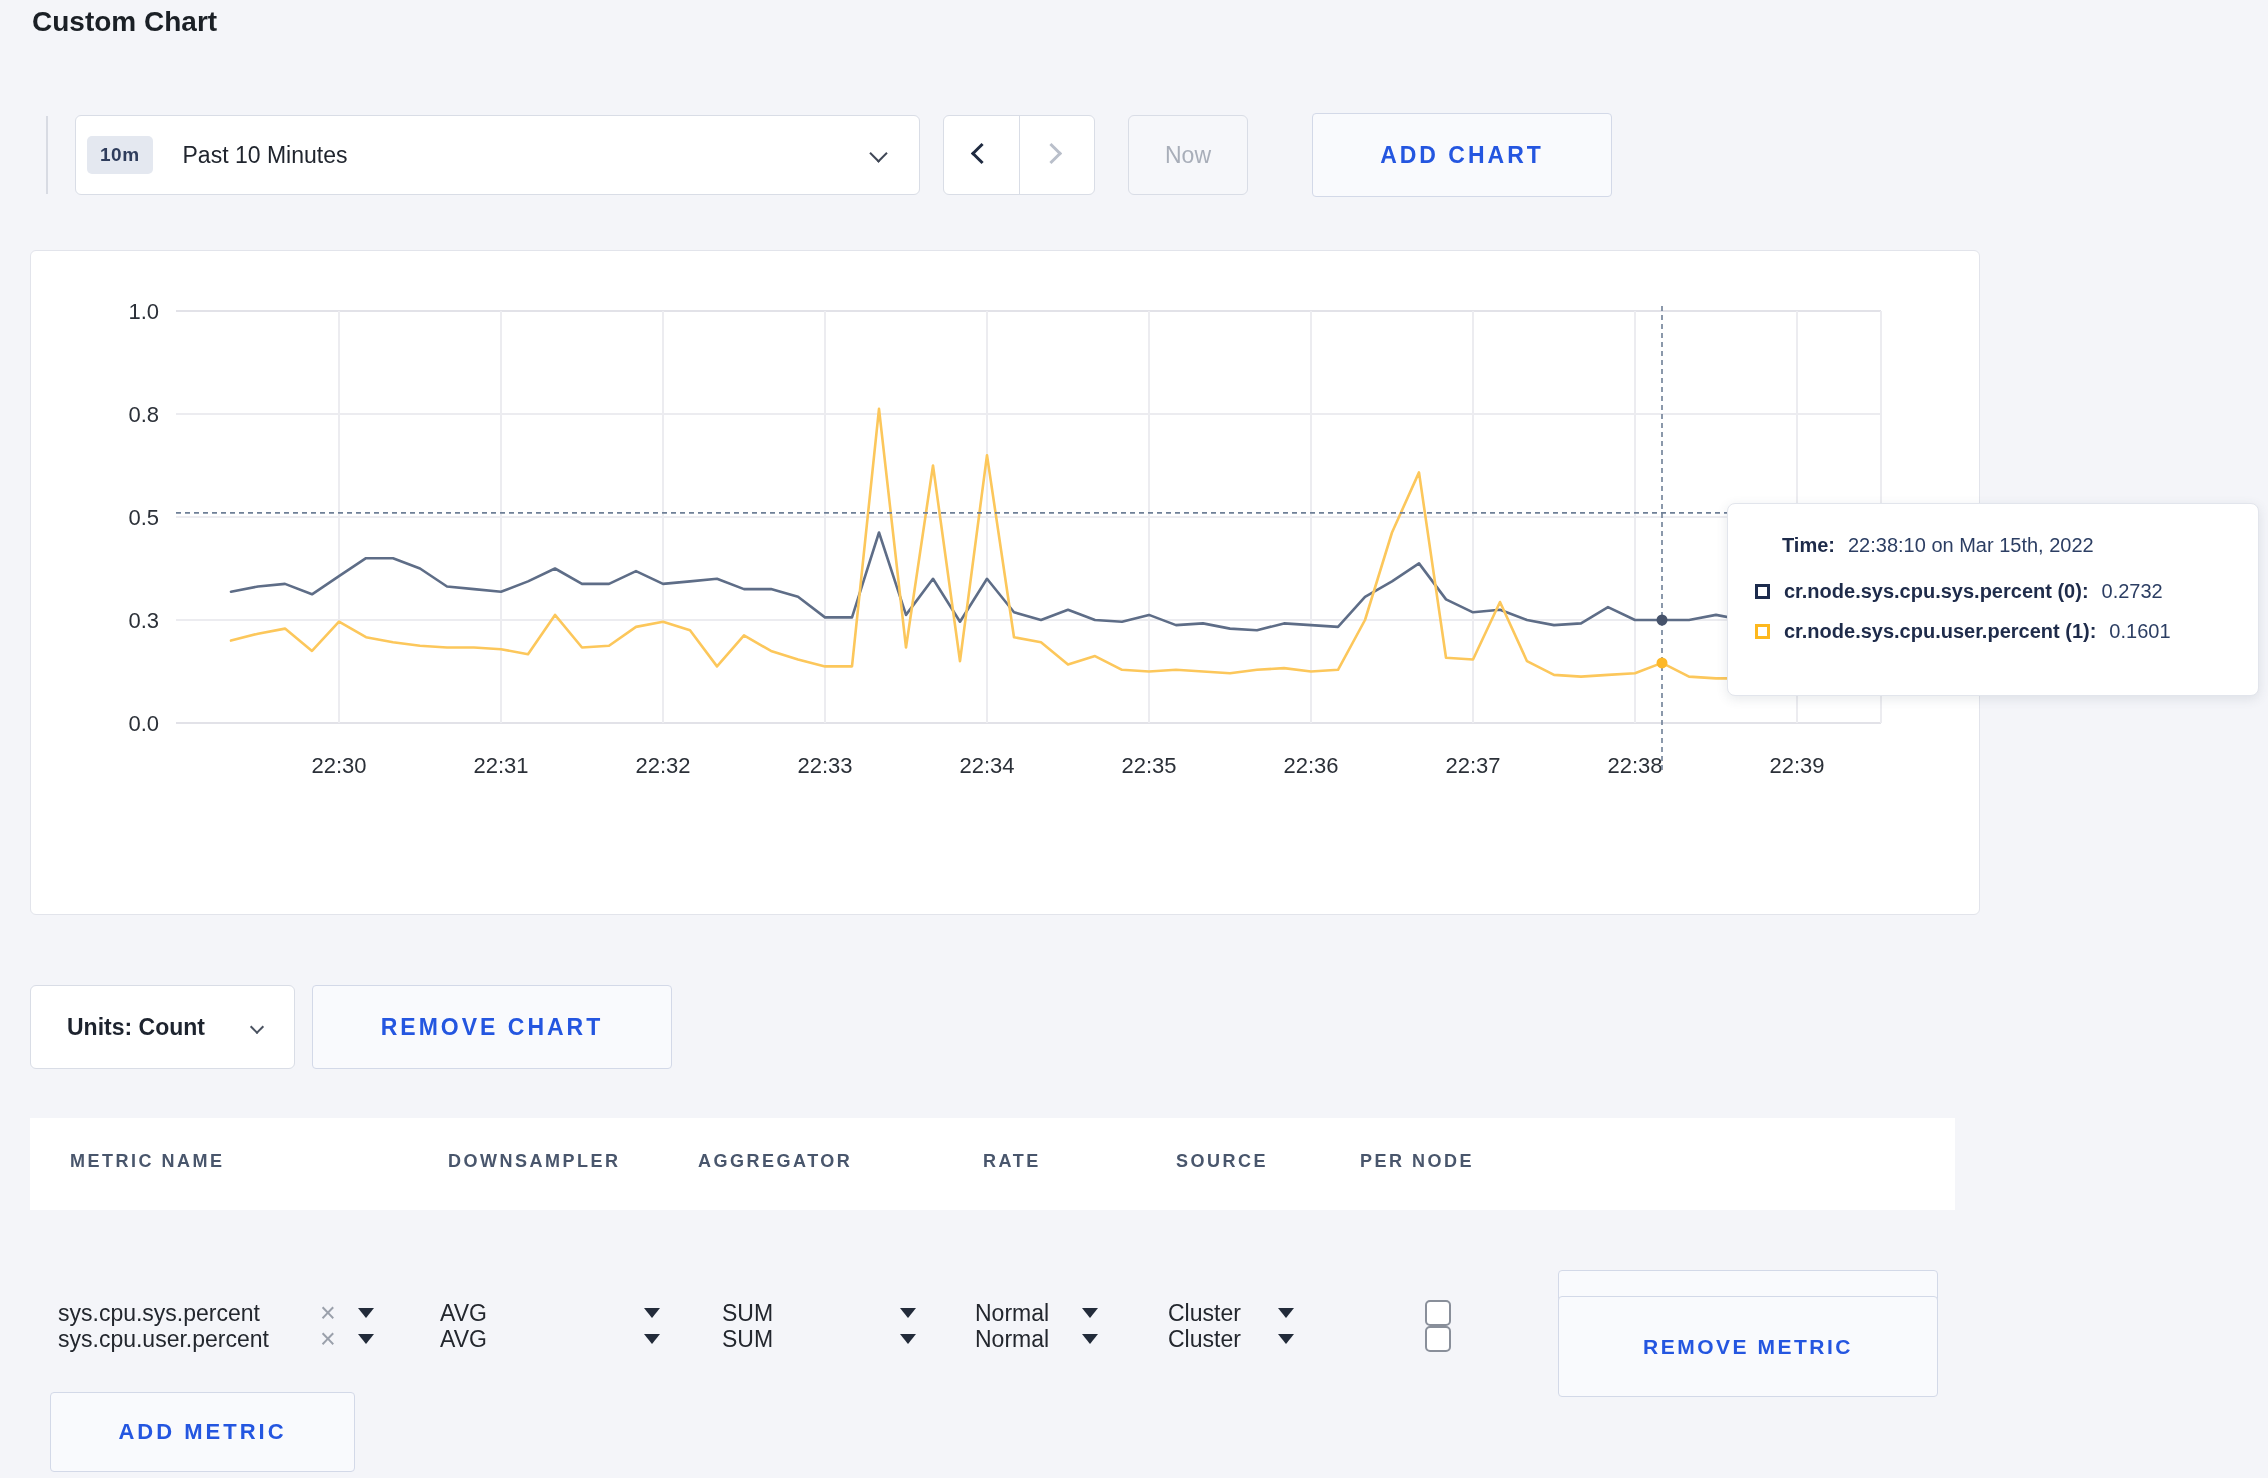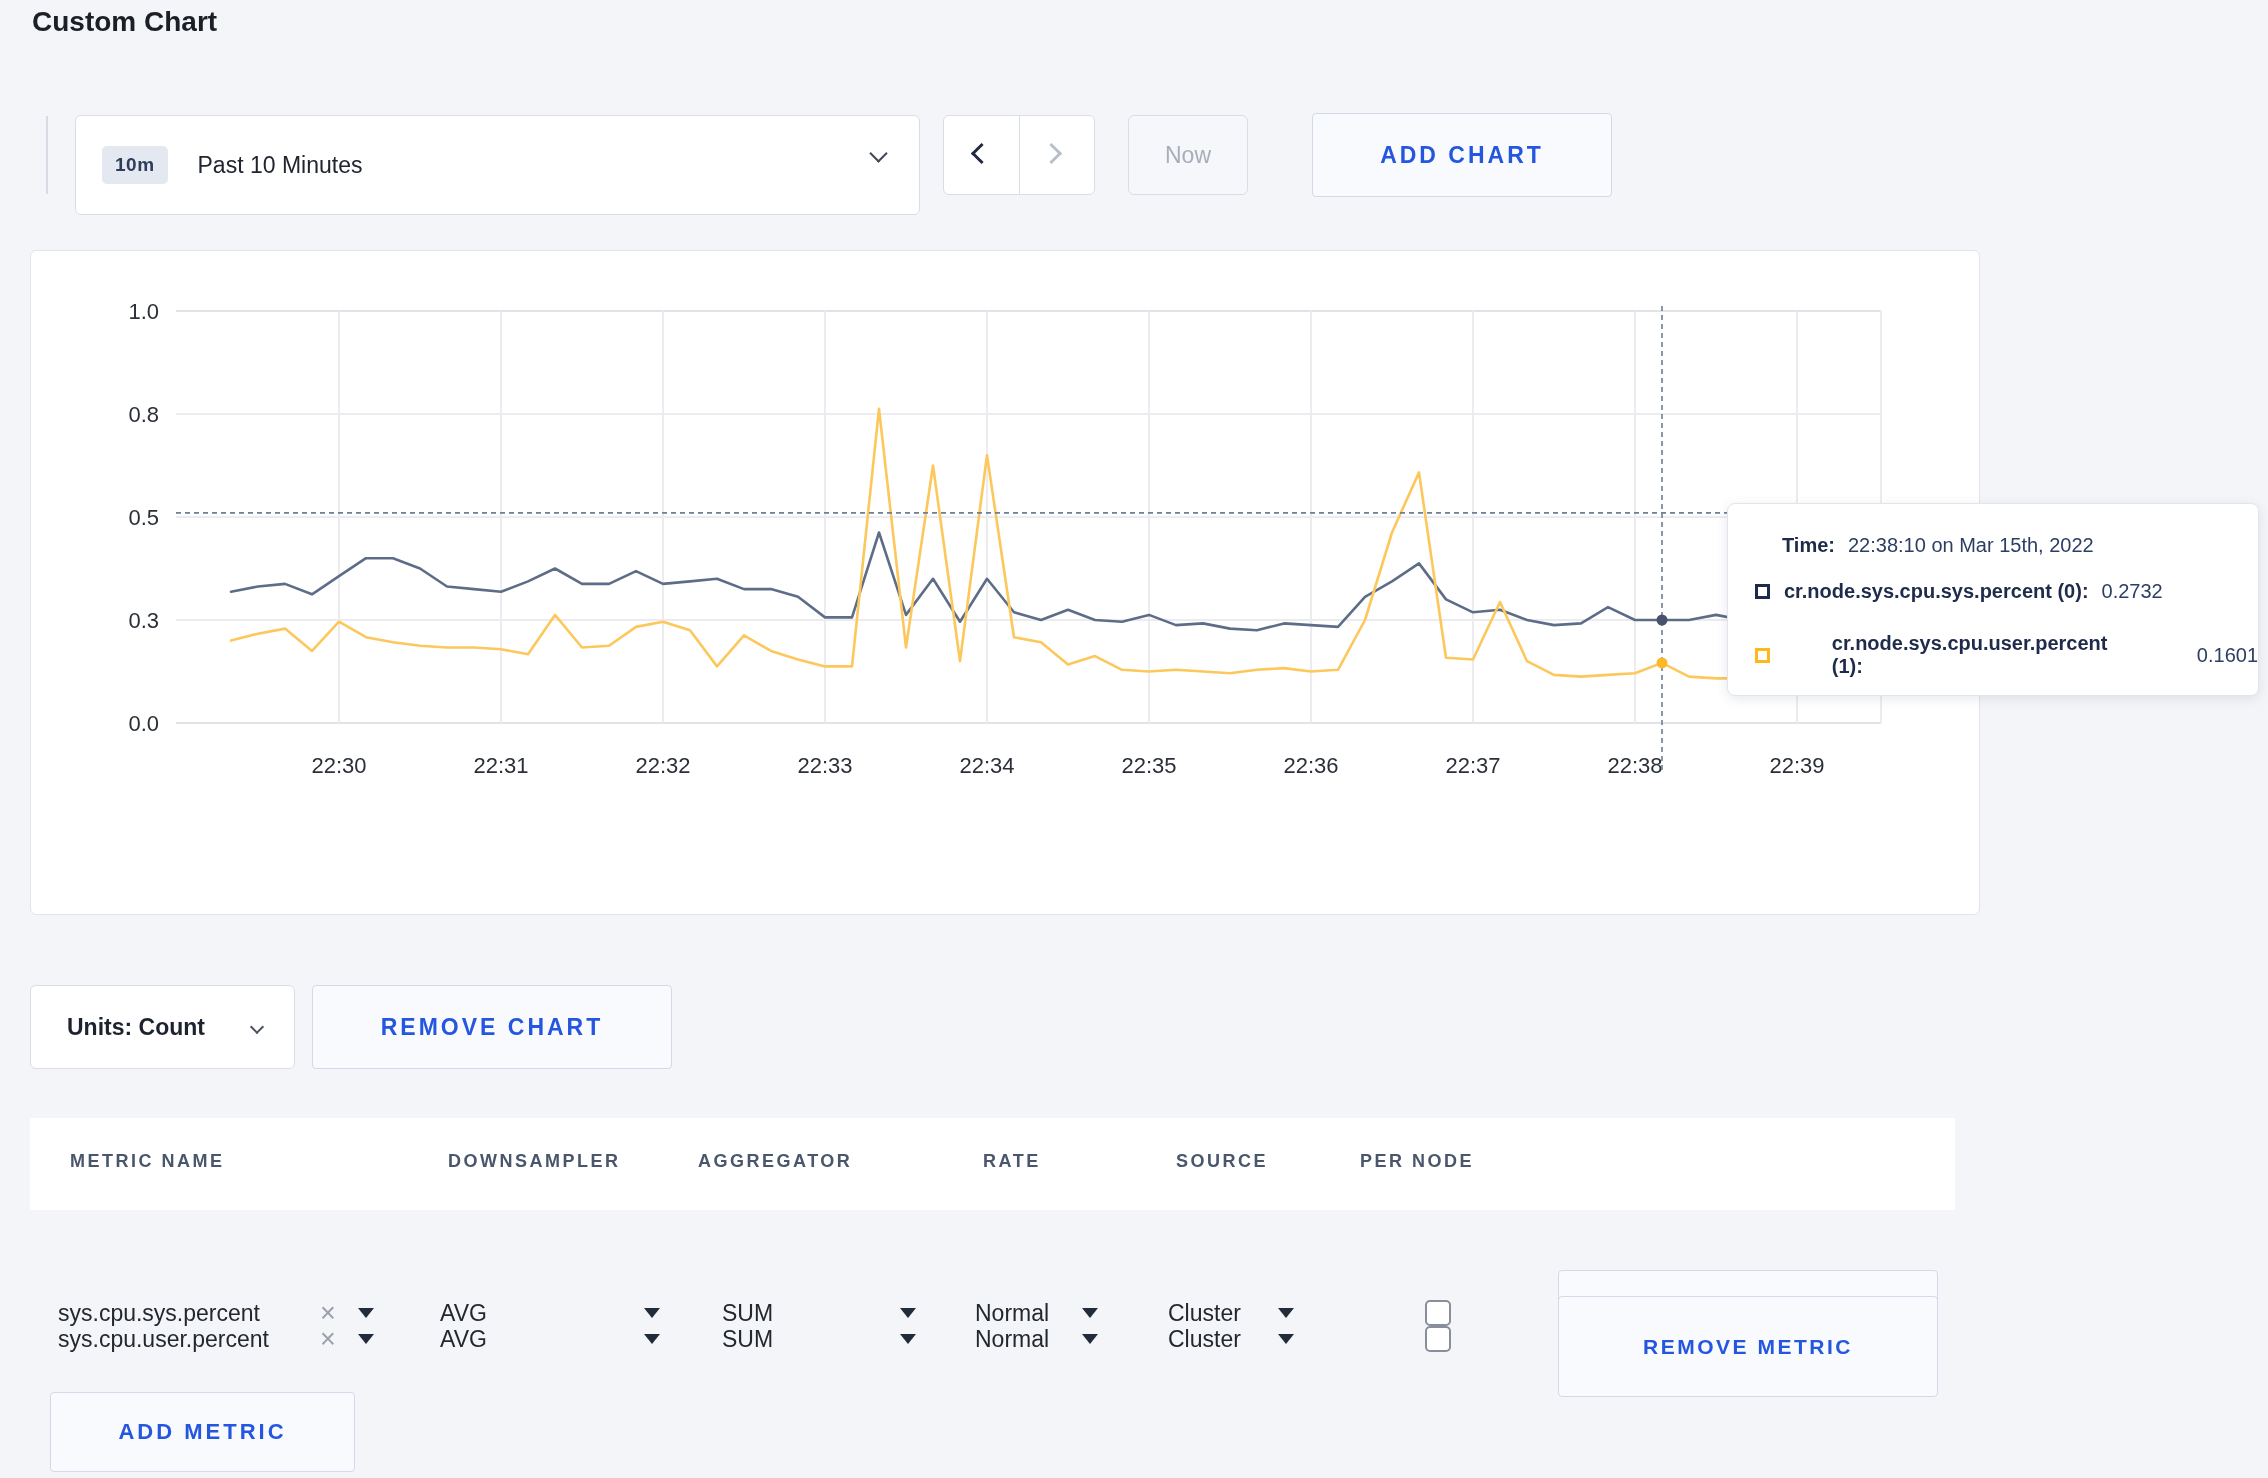--- a/index.html
+++ b/index.html
@@ -3,23 +3,23 @@
 <meta charset="utf-8">
 <style>
   * { margin:0; padding:0; box-sizing:border-box; }
   html,body { background:#f4f5f9; }
   .page { position:relative; width:2268px; height:1478px; background:#f4f5f9;
           font-family:"Liberation Sans", sans-serif; overflow:hidden; }
   .page-title { position:absolute; left:32px; top:6px; font-size:28px; font-weight:600; color:#1b2026; }
   .left-rule { position:absolute; left:46px; top:116px; width:2px; height:78px; background:#d8dbe3; }
 
   
-  .time-dropdown { position:absolute; left:75px; top:115px; width:845px; height:100px;
+  .time-dropdown { position:absolute; left:75px; top:115px; width:845px; height:80px;
       background:#fff; border:1.5px solid #d9dde6; border-radius:6px; display:flex; align-items:center;
-      padding-left:26px; cursor:pointer; }
+      padding-left:11px; cursor:pointer; }
   .time-badge { background:#e4e8f0; color:#2f3d5c; font-size:19px; font-weight:700;
       padding:8px 13px; border-radius:5px; letter-spacing:.5px; }
   .time-label { margin-left:30px; font-size:23px; color:#20252e; }
   .chev-down { position:absolute; right:34px; top:31px; width:13px; height:13px;
       border-right:2.5px solid #3f4756; border-bottom:2.5px solid #3f4756; transform:rotate(45deg); }
   .nav-group { position:absolute; left:943px; top:115px; width:152px; height:80px; background:#fff;
       border:1.5px solid #d9dde6; border-radius:6px; display:flex; }
   .nav-btn { flex:1; background:none; border:none; position:relative; cursor:pointer; }
   .nav-btn + .nav-btn { border-left:1.5px solid #d9dde6; }
   .chev-l { position:absolute; left:30px; top:30px; width:15px; height:15px;
@@ -37,21 +37,21 @@
   .chart-card { position:absolute; left:30px; top:250px; width:1950px; height:665px; background:#fff;
       border:1.5px solid #e2e4eb; border-radius:6px; }
   svg text { font-family:"Liberation Sans", sans-serif; }
 
   
   .tooltip { position:absolute; left:1727px; top:503px; width:532px; height:193px; background:#fff;
       border:1.5px solid #e2e5ec; border-radius:8px; box-shadow:0 3px 12px rgba(60,70,90,.12); z-index:5; }
   .tt-row { position:absolute; display:flex; align-items:center; font-size:20px; color:#1e2b4a; }
   .tt-time { left:54px; top:30px; }
   .tt-s1 { left:27px; top:76px; }
-  .tt-s2 { left:27px; top:128px;gap:48px; }
+  .tt-s2 { left:27px; top:116px; }
   .tt-label { font-weight:700; color:#1e2b4a; }
   .tt-value { margin-left:13px; font-weight:400; color:#2c3e63; }
   .tt-marker { width:15px; height:15px; margin-right:14px; background:#fff; }
   .tt-marker.sys { border:3.5px solid #1c2b4d; }
   .tt-marker.user { border:3.5px solid #fdb81e; }
 
   
   .units-btn { position:absolute; left:30px; top:985px; width:265px; height:84px; background:#fff;
       border:1.5px solid #d9dde6; border-radius:6px; font-size:23px; font-weight:700; color:#1d232e;
       font-family:inherit; cursor:pointer; text-align:left; padding-left:36px; }

